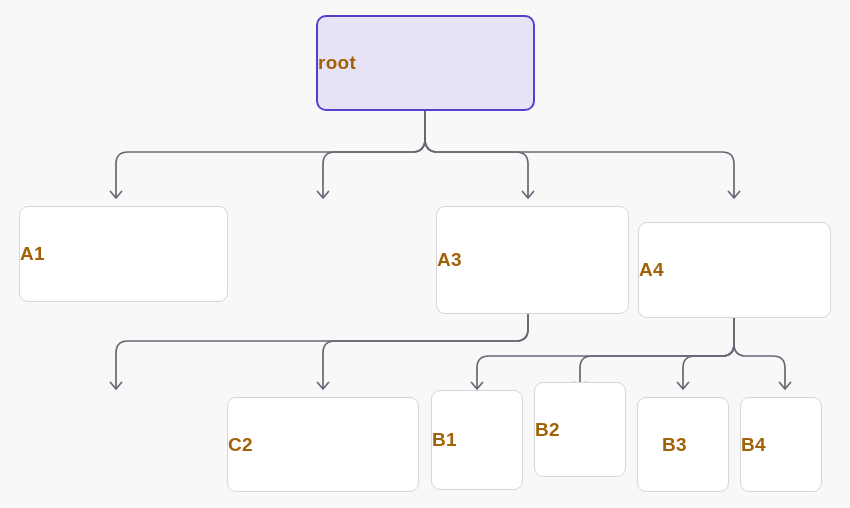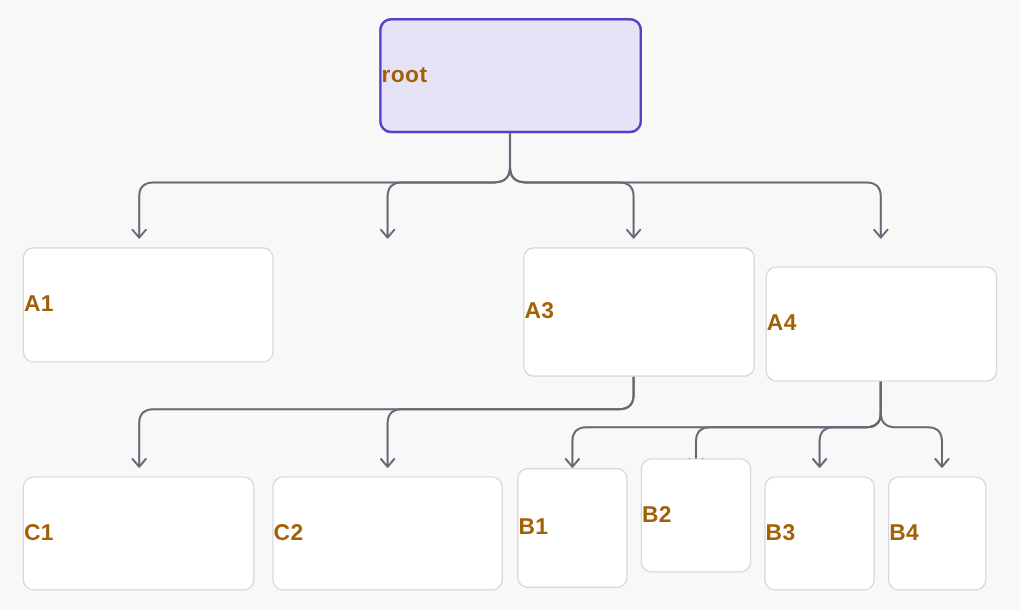--- a/index.html
+++ b/index.html
@@ -49,21 +49,21 @@
   
   .n-root { left: 316px; top: 15px;  width: 219px; height: 96px; }
   .n-a1   { left: 19px;  top: 206px; width: 209px; height: 96px; }
   .n-a2   { left: 227px; top: 206px; width: 192px; height: 96px; }
   .n-a3   { left: 436px; top: 206px; width: 193px; height: 108px; }
   .n-a4   { left: 638px; top: 206px; width: 193px; height: 96px; margin-top: 16px; }
   .n-c1   { left: 19px;  top: 397px; width: 193px; height: 95px; }
   .n-c2   { left: 227px; top: 397px; width: 192px; height: 95px; }
   .n-b1   { left: 431px; top: 390px; width: 92px;  height: 100px; }
   .n-b2   { left: 534px; top: 382px; width: 92px;  height: 95px; }
-  .n-b3   { left: 637px; top: 397px; width: 92px;  height: 95px; }
+  .n-b3   { left: 637px; top: 397px; width: 92px;  height: 95px; padding-left: 24px; }
   .n-b4   { left: 740px; top: 397px; width: 82px;  height: 95px; }
 </style>
 </head>
 <body>
 
 <div class="canvas">
 
   <svg class="edges" viewBox="0 0 850 508" xmlns="http://www.w3.org/2000/svg">
 
     <path d="M425,111 L425,139 Q425,152 412,152 L128,152 Q116,152 116,164 L116,198 M110.5,191.5 L116,198 L121.5,191.5"></path>
@@ -87,23 +87,20 @@
   <div class="node n-a1">
     <span>A1</span>
   </div>
   <div class="node n-a3">
     <span>A3</span>
   </div>
   <div class="node n-a4">
     <span>A4</span>
   </div>
 
-  <div class="node n-c1">
-    <span>C1</span>
-  </div>
   <div class="node n-c2">
     <span>C2</span>
   </div>
   <div class="node n-b1">
     <span>B1</span>
   </div>
   <div class="node n-b2">
     <span>B2</span>
   </div>
   <div class="node n-b3">

